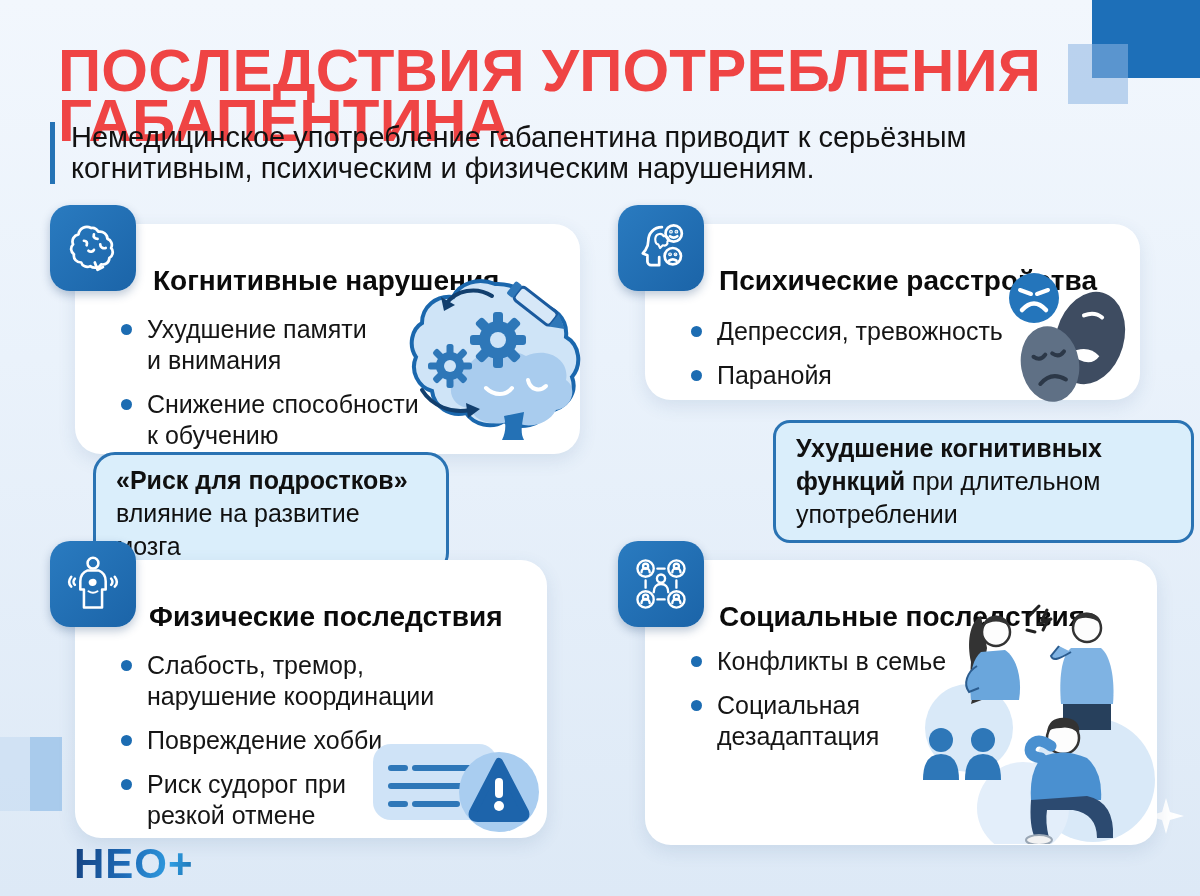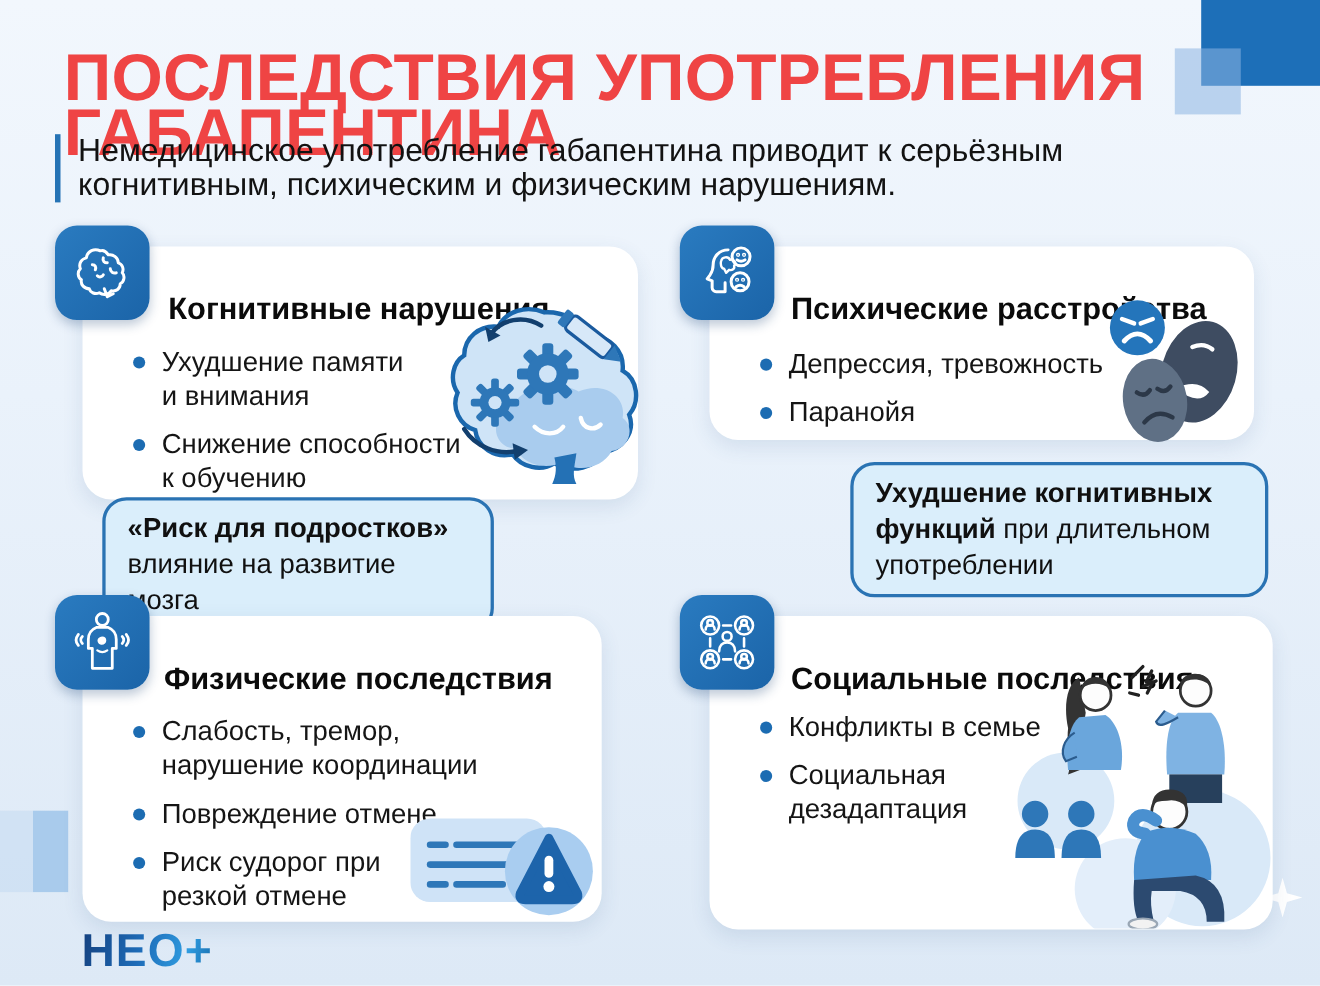--- a/index.html
+++ b/index.html
@@ -54,21 +54,21 @@
 
   .illus{position:absolute;}
   #illus-brain{right:-4px;top:50px;width:178px;height:168px;}
   #illus-masks{right:2px;top:44px;width:140px;height:134px;}
   #illus-doc{right:6px;bottom:4px;width:168px;height:100px;}
   #illus-social{right:-2px;top:40px;width:248px;height:244px;}
 
   .callout{position:absolute;background:#daeefb;border:3px solid #2a73b3;border-radius:22px;
     padding:9px 20px;font-size:25px;line-height:33px;color:#101010;box-sizing:border-box;}
   #callout-teens{left:93px;top:452px;width:356px;}
-  #callout-longterm{left:773px;top:420px;width:380px;}
+  #callout-longterm{left:773px;top:420px;width:421px;border-radius:17px;}
   .callout .b{font-weight:800;}
   .callout .line{display:block;}
 
   .logo{position:absolute;left:74px;top:840px;font-size:42px;font-weight:800;letter-spacing:1px;
     background:linear-gradient(105deg,#143f7d 0%,#1e6cb8 45%,#2f9ce0 78%,#1668a8 100%);
     -webkit-background-clip:text;background-clip:text;color:transparent;}
 </style>
 </head>
 <body>
 
@@ -193,21 +193,21 @@
       <path d="M26 17 c-5 2 -8 6 -8 12 v9 h4 v20 h20 V38 h4 v-9 c0 -6 -3 -10 -8 -12 z"></path>
       <path d="M29 27c4-2 7 0 7 3s-3 5-6 4-4-5-1-7z" fill="#fff" stroke="none"></path>
       <path d="M27 40c3 2 7 2 10 0" stroke-width="2.2"></path>
       <path d="M12 26c-2 2-2 5 0 7 M8 24c-3 4-3 8 0 11 M52 26c2 2 2 5 0 7 M56 24c3 4 3 8 0 11"></path>
     </svg>
   </div>
   <h2 class="card-title">Физические последствия</h2>
   <ul class="bullets">
     <li><span class="dot"></span><span>Слабость, тремор,
 нарушение координации</span></li>
-    <li><span class="dot"></span><span>Повреждение отмене</span></li>
+    <li><span class="dot"></span><span>Повреждение хобби</span></li>
     <li><span class="dot"></span><span>Риск судорог при
 резкой отмене</span></li>
   </ul>
   <svg class="illus" id="illus-doc" viewBox="0 0 168 100">
     <rect x="0" y="10" width="124" height="76" rx="18" fill="#cfe3f7"></rect>
     <path d="M18 34 h14 M42 34 h58" stroke="#2e77b8" stroke-width="6" stroke-linecap="round"></path>
     <path d="M18 52 h80" stroke="#2e77b8" stroke-width="6" stroke-linecap="round"></path>
     <path d="M18 70 h14 M42 70 h42" stroke="#2e77b8" stroke-width="6" stroke-linecap="round"></path>
     <circle cx="126" cy="58" r="40" fill="#a9cdf0"></circle>
     <path d="M126 28 L152 78 Q154 84 147 84 L105 84 Q98 84 100 78 Z" fill="#1d64ab" stroke="#1d64ab" stroke-width="8" stroke-linejoin="round"></path>

